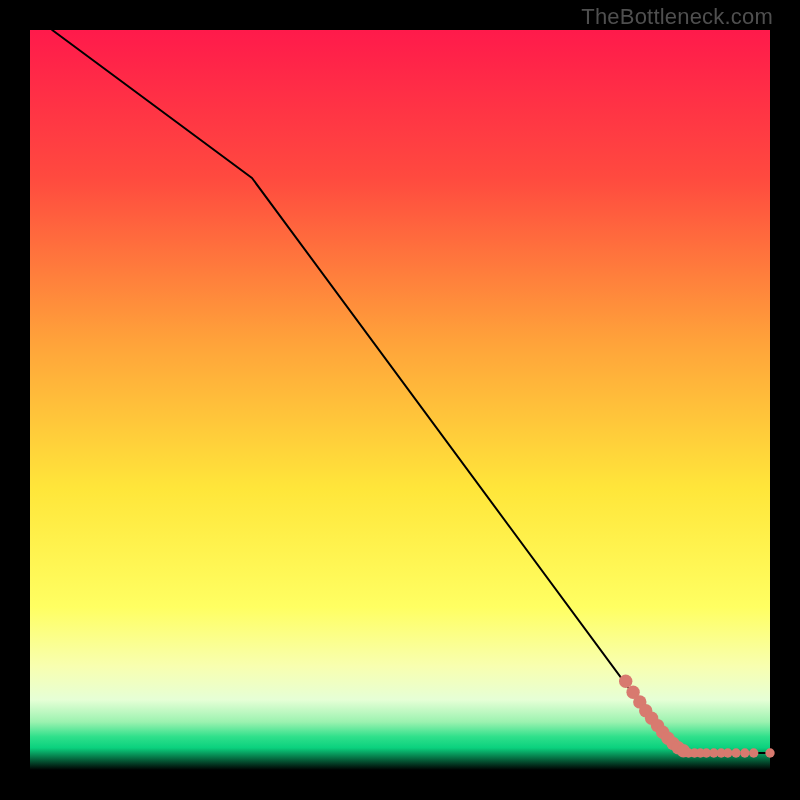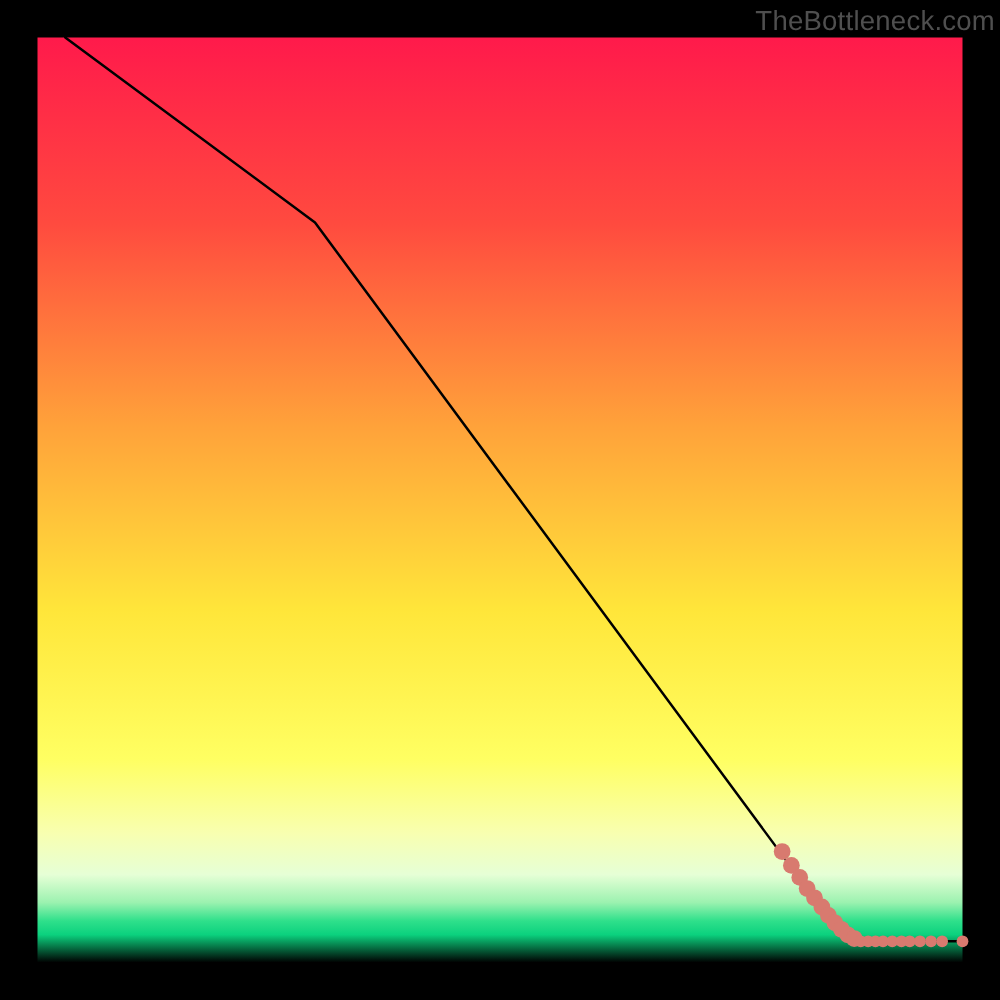--- a/index.html
+++ b/index.html
@@ -12,21 +12,21 @@
     overflow: hidden;
   }
   .stage {
     position: relative;
     width: 800px;
     height: 800px;
   }
   .watermark {
     position: absolute;
     top: 4px;
-    right: 4px;
+    right: 27px;
     color: #4f4f4f;
     font-size: 22px;
     font-weight: 500;
     letter-spacing: 0.2px;
     user-select: none;
   }
   svg {
     position: absolute;
     left: 0;
     top: 0;

